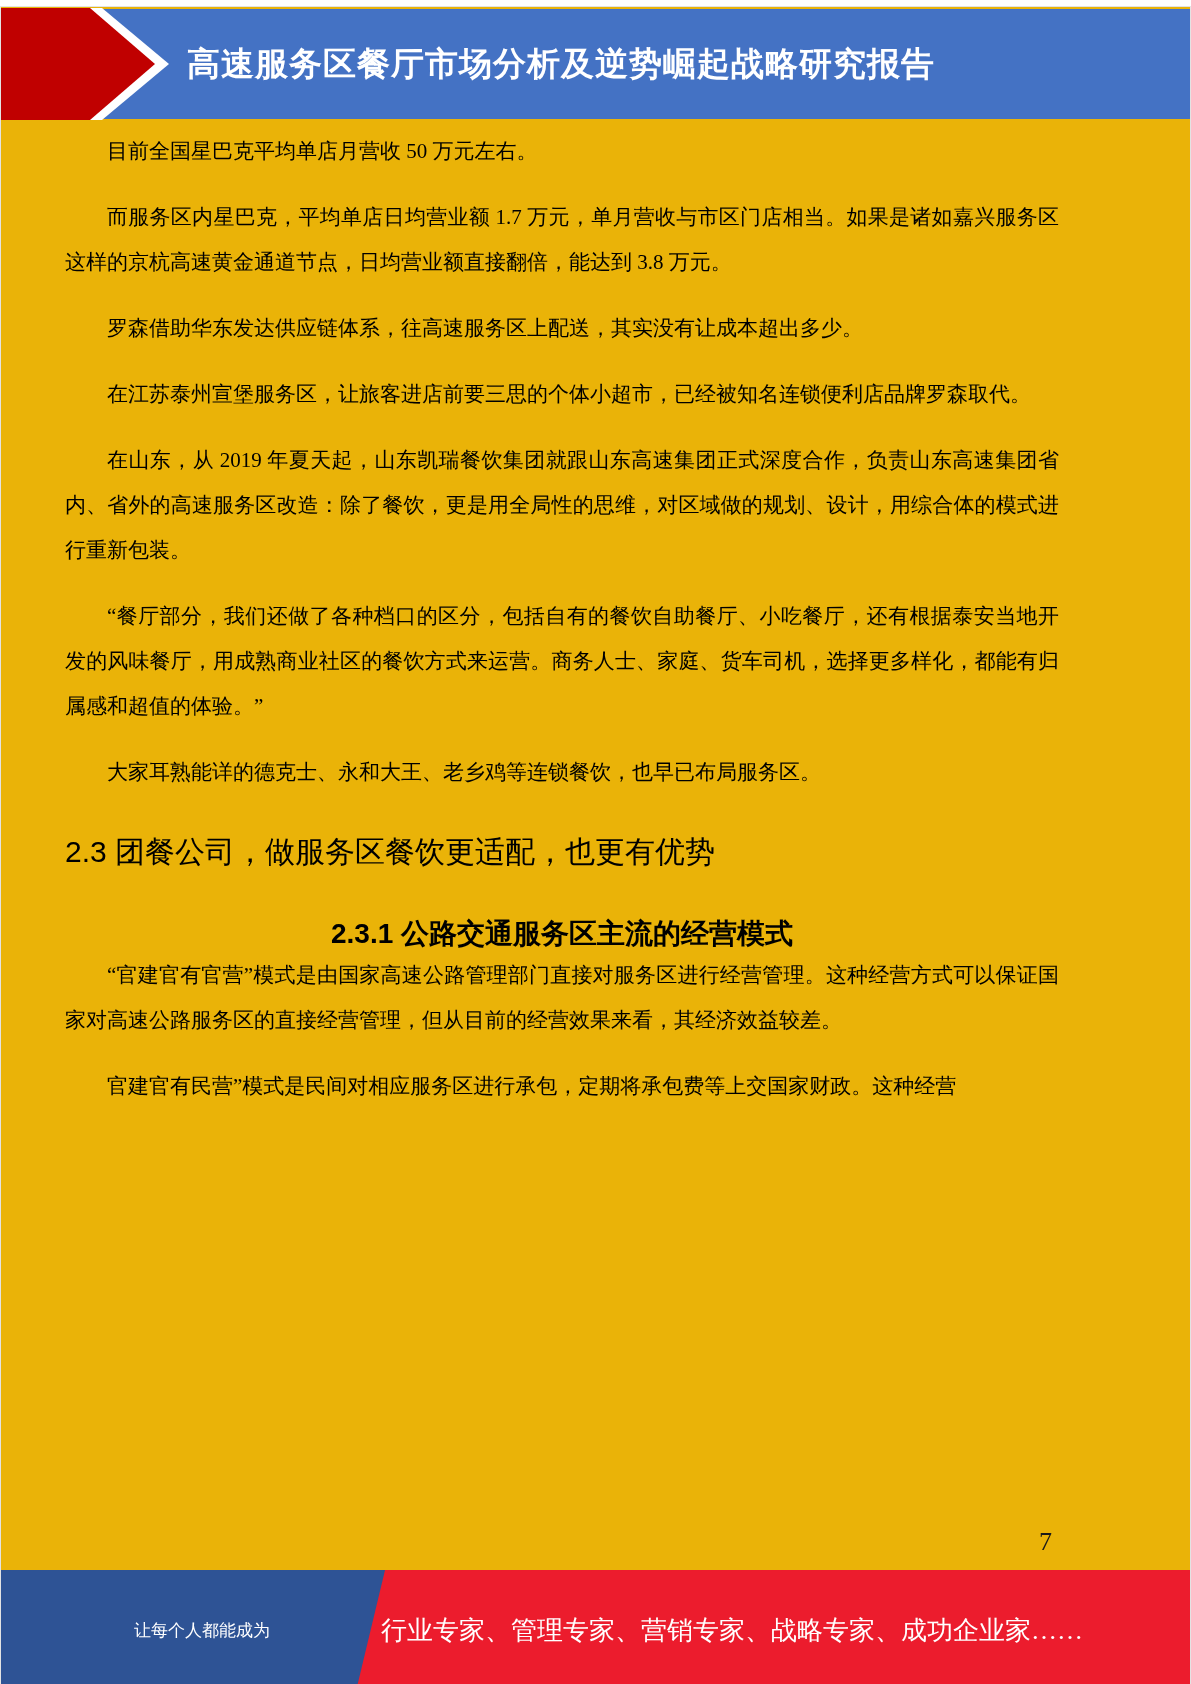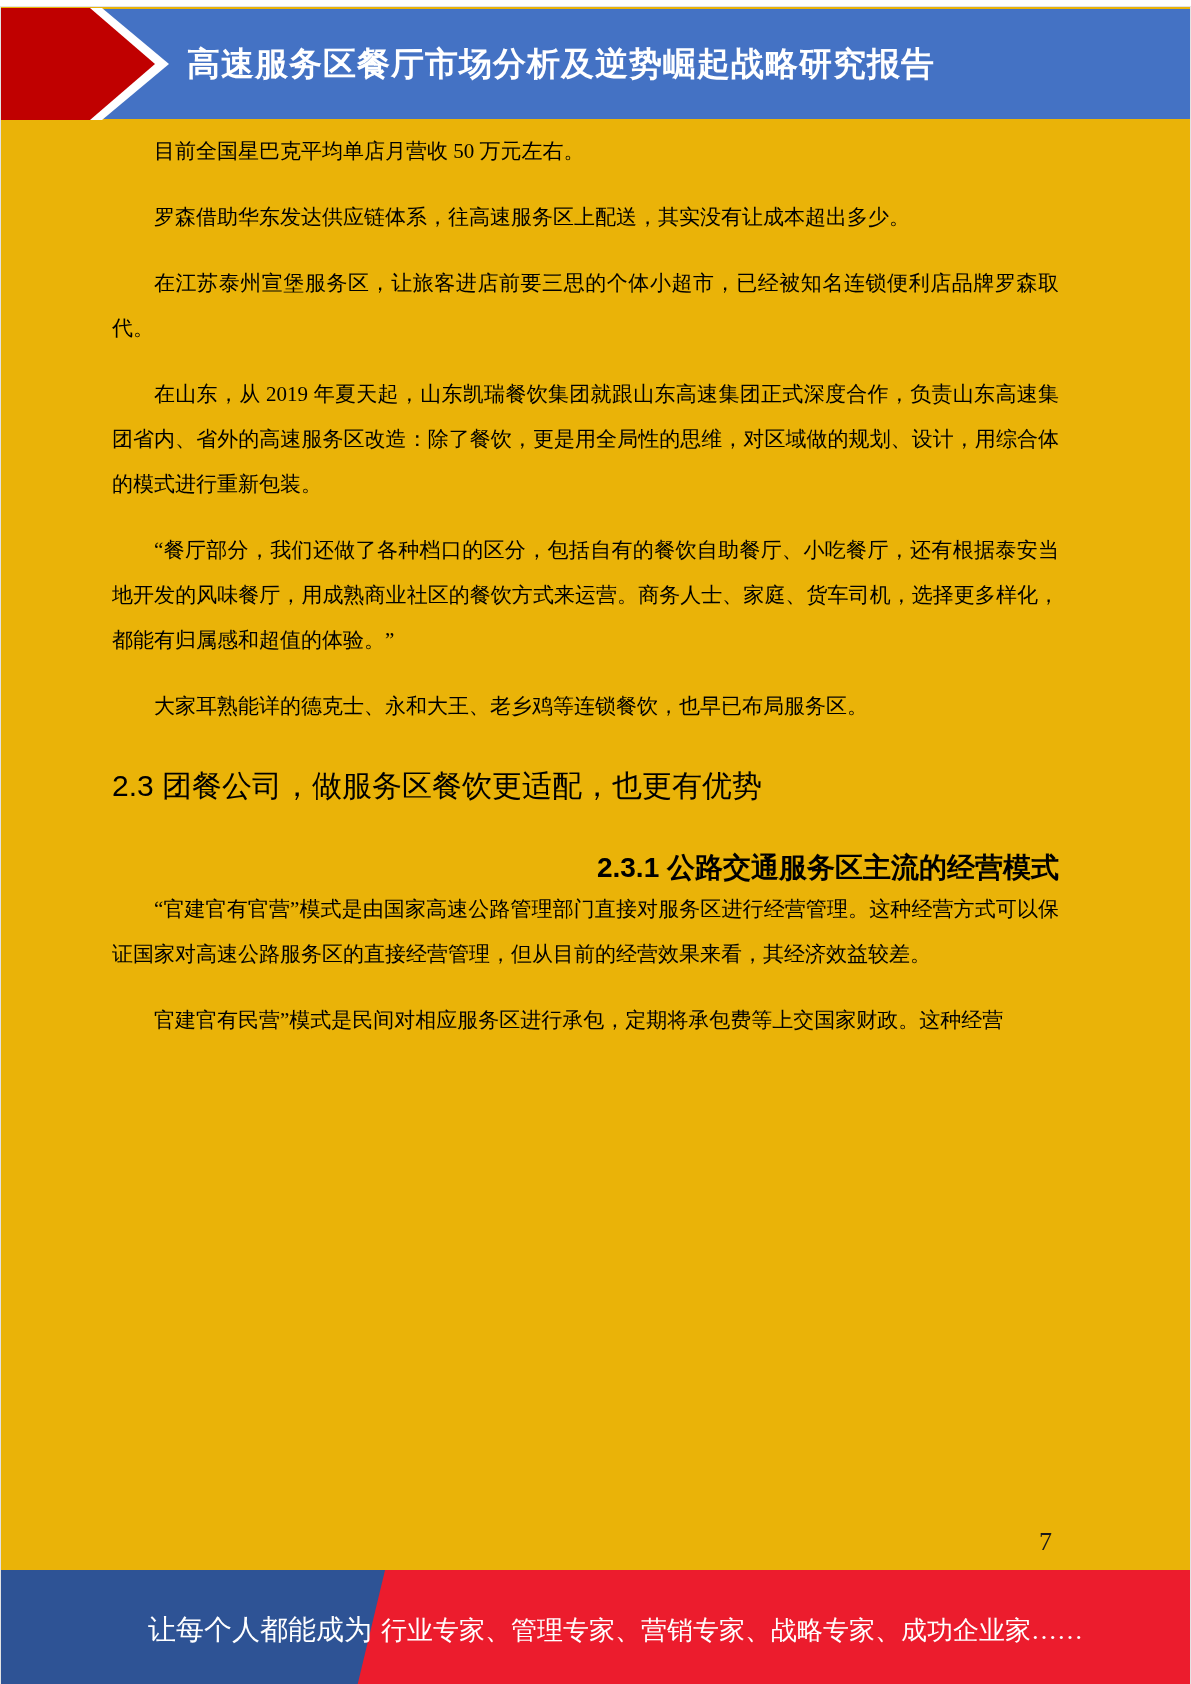--- a/index.html
+++ b/index.html
@@ -45,21 +45,21 @@
     font-weight:bold;
     font-size:33px;
     letter-spacing:1px;
     color:#ffffff;
   }
 
   
   .doc-body{
     position:absolute;
     top:112px;left:0;right:0;
-    padding:10px 131px 0 111px;
+    padding:10px 131px 0 64px;
     text-align:justify;
   }
   .doc-body p{
     font-size:21px;
     line-height:45px;
     text-indent:2em;
     margin:0 0 21px 0;
   }
   .h-major{
     font-family:"Liberation Sans","DejaVu Sans",sans-serif;
@@ -68,21 +68,21 @@
     line-height:42px;
     margin:36px 0 0 0;
     text-align:left;
   }
   .h-minor{
     font-family:"Liberation Sans","DejaVu Sans",sans-serif;
     font-weight:bold;
     font-size:28px;
     line-height:38px;
     margin:42px 0 0 0;
-    text-align:right;
+    text-align:center;
   }
   .after-heading{margin-top:40px !important;}
 
   
   .page-number{
     position:absolute;
     right:138px;
     bottom:132px;
     font-size:26px;
     font-family:"Liberation Serif","DejaVu Serif",serif;
@@ -98,24 +98,24 @@
     overflow:hidden;
   }
   .footer-red{
     position:absolute;
     inset:0;
     background:var(--footer-red);
     clip-path:polygon(32.3% 0, 100% 0, 100% 100%, 29.9% 100%);
   }
   .footer-left{
     position:absolute;
-    left:147px;
+    left:133px;
     top:50%;
     transform:translateY(-50%);
-    font-size:28px;
+    font-size:17px;
     color:#ffffff;
     white-space:nowrap;
     font-family:"Liberation Serif","DejaVu Serif",serif;
   }
   .footer-right{
     position:absolute;
     left:380px;
     top:50%;
     transform:translateY(-50%);
     font-size:26px;
@@ -132,20 +132,21 @@
   <header class="banner">
     <svg class="banner-arrow" viewBox="0 0 170 112" preserveAspectRatio="none" aria-hidden="true">
       <polygon points="0,0 101,0 168,56 101,112 0,112" fill="#ffffff"></polygon>
       <polygon points="0,0 89,0 154,56 89,112 0,112" style="fill:var(--arrow-red)"></polygon>
     </svg>
     <div class="banner-title">高速服务区餐厅市场分析及逆势崛起战略研究报告</div>
   </header>
 
   <main class="doc-body">
     <p>目前全国星巴克平均单店月营收 50 万元左右。</p>
+    <p>而服务区内星巴克，平均单店日均营业额 1.7 万元，单月营收与市区门店相当。如果是诸如嘉兴服务区这样的京杭高速黄金通道节点，日均营业额直接翻倍，能达到 3.8 万元。</p>
     <p>罗森借助华东发达供应链体系，往高速服务区上配送，其实没有让成本超出多少。</p>
     <p>在江苏泰州宣堡服务区，让旅客进店前要三思的个体小超市，已经被知名连锁便利店品牌罗森取代。</p>
     <p>在山东，从 2019 年夏天起，山东凯瑞餐饮集团就跟山东高速集团正式深度合作，负责山东高速集团省内、省外的高速服务区改造：除了餐饮，更是用全局性的思维，对区域做的规划、设计，用综合体的模式进行重新包装。</p>
     <p>“餐厅部分，我们还做了各种档口的区分，包括自有的餐饮自助餐厅、小吃餐厅，还有根据泰安当地开发的风味餐厅，用成熟商业社区的餐饮方式来运营。商务人士、家庭、货车司机，选择更多样化，都能有归属感和超值的体验。”</p>
     <p>大家耳熟能详的德克士、永和大王、老乡鸡等连锁餐饮，也早已布局服务区。</p>
 
     <h2 class="h-major">2.3 团餐公司，做服务区餐饮更适配，也更有优势</h2>
     <h3 class="h-minor">2.3.1 公路交通服务区主流的经营模式</h3>
 
     <p>“官建官有官营”模式是由国家高速公路管理部门直接对服务区进行经营管理。这种经营方式可以保证国家对高速公路服务区的直接经营管理，但从目前的经营效果来看，其经济效益较差。</p>

